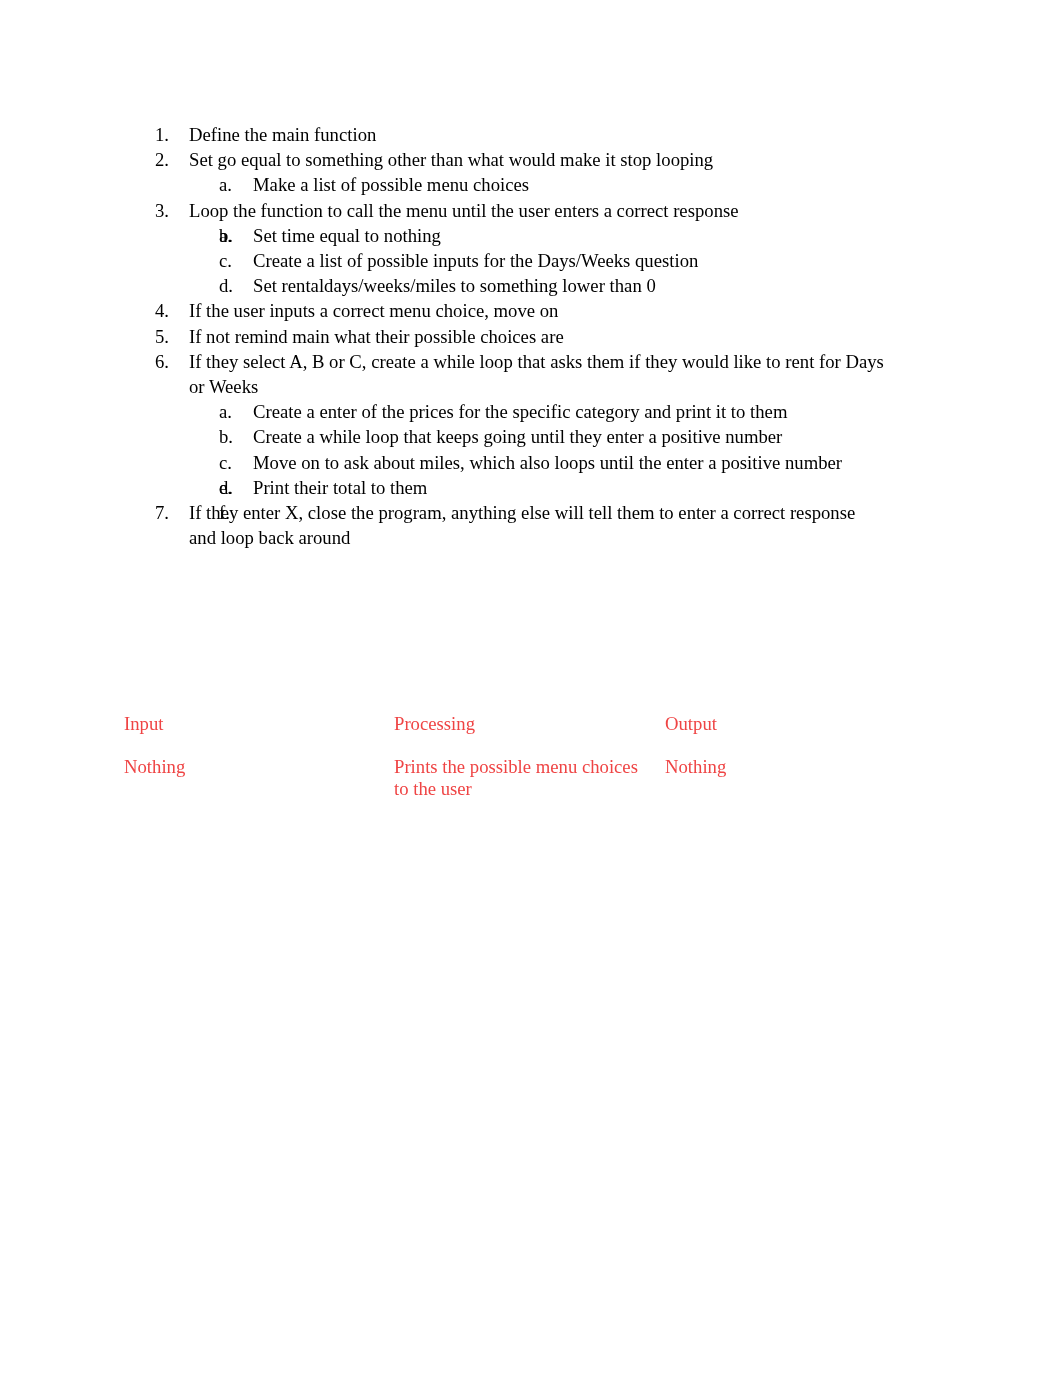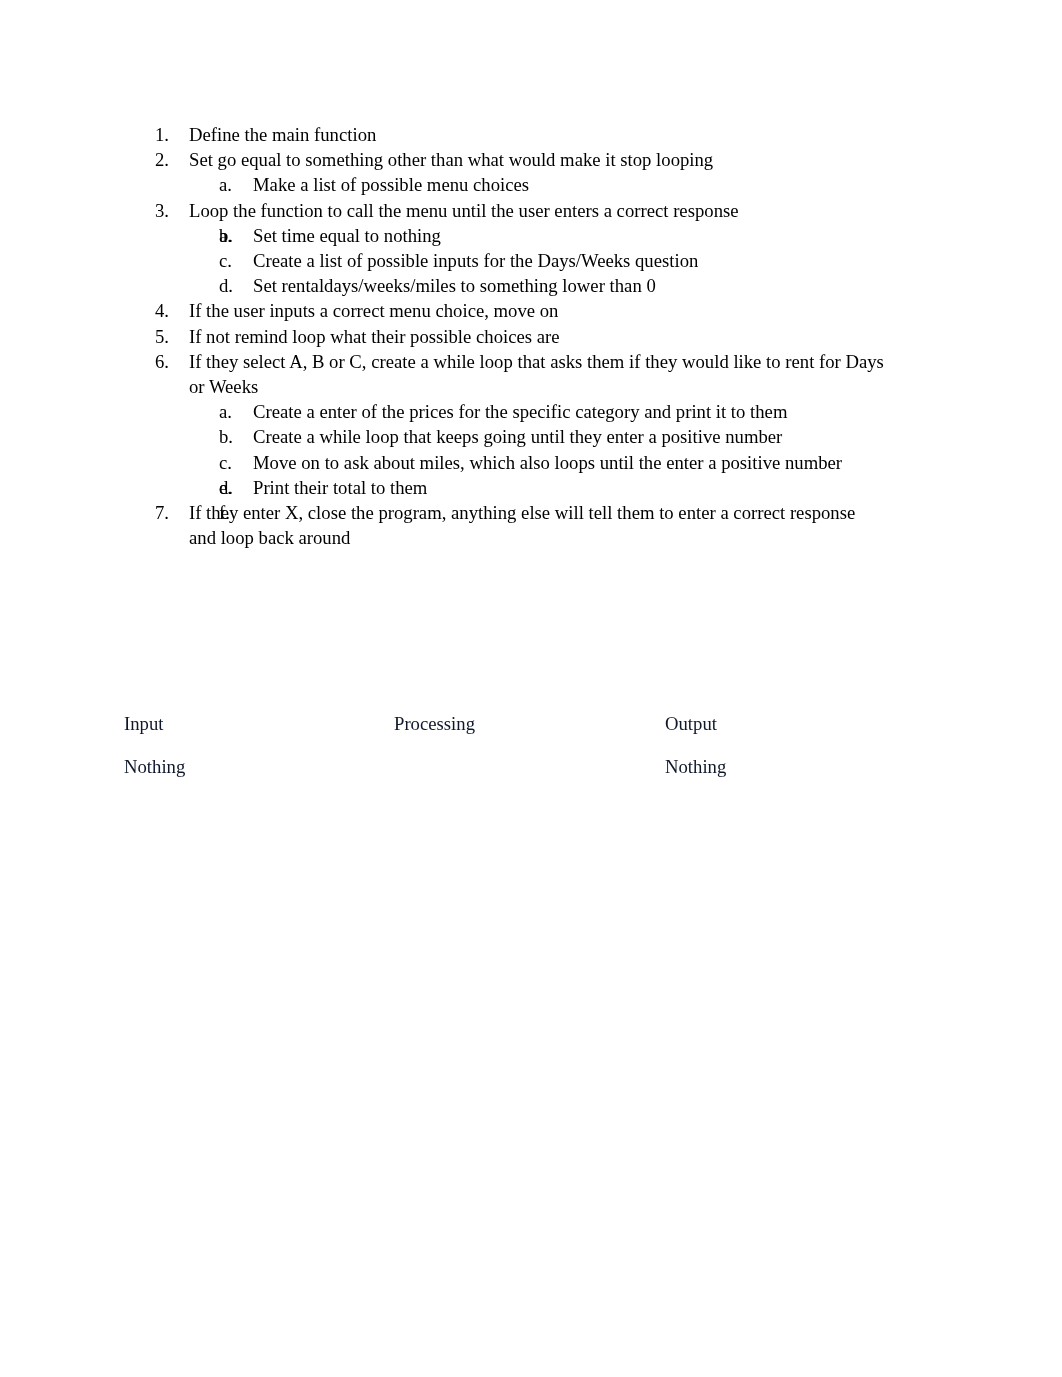--- a/index.html
+++ b/index.html
@@ -83,21 +83,21 @@
   }
   .io-row {
     position: relative;
     width: 100%;
   }
   .io-row.header-row { margin-bottom: 19px; }
 
   .io-cell {
     position: absolute;
     top: 0;
-    color: #0f172a;
+    color: #ef4444;
   }
   .col-input      { left: 0px;   width: 255px; }
   .col-processing { left: 270px; width: 250px; }
   .col-output     { left: 541px; width: 240px; }
 
   .io-row { height: 24px; }
   .io-row.body-row { height: 48px; }
 </style>
 </head>
 <body>
@@ -135,21 +135,21 @@
       <div class="li-row li-2">
         <span class="marker">d.</span>
         <span class="li-text">Set rentaldays/weeks/miles to something lower than 0</span>
       </div>
       <div class="li-row li-1">
         <span class="marker">4.</span>
         <span class="li-text">If the user inputs a correct menu choice, move on</span>
       </div>
       <div class="li-row li-1">
         <span class="marker">5.</span>
-        <span class="li-text">If not remind loop what their possible choices are</span>
+        <span class="li-text">If not remind main what their possible choices are</span>
       </div>
       <div class="li-row li-1">
         <span class="marker">6.</span>
         <span class="li-text">If they select A, B or C, create a while loop that asks them if they would like to rent for Days or Weeks</span>
       </div>
       <div class="li-row li-2">
         <span class="marker">a.</span>
         <span class="li-text">Create a enter of the prices for the specific category and print it to them</span>
       </div>
       <div class="li-row li-2">
@@ -179,18 +179,19 @@
   <div class="io-table">
 
     <div class="io-row header-row">
       <div class="io-cell col-input">Input</div>
       <div class="io-cell col-processing">Processing</div>
       <div class="io-cell col-output">Output</div>
     </div>
 
     <div class="io-row body-row">
       <div class="io-cell col-input">Nothing</div>
+      <div class="io-cell col-processing">Prints the possible menu choices to the user</div>
       <div class="io-cell col-output">Nothing</div>
     </div>
 
   </div>
 
 </div>
 
 </body></html>

